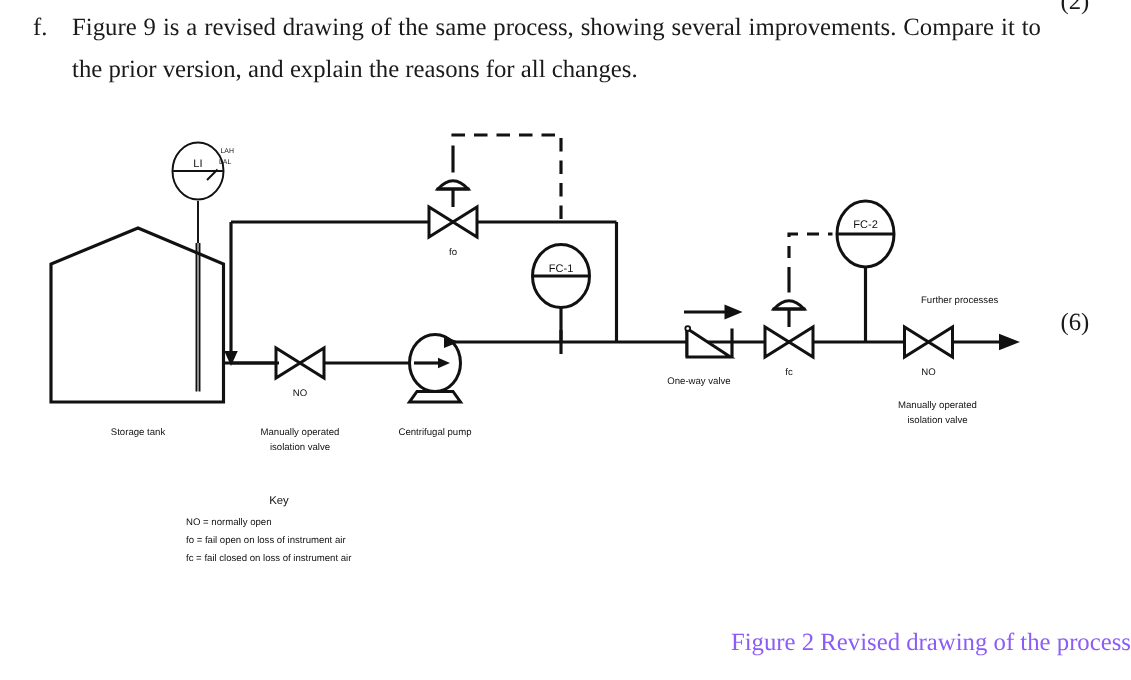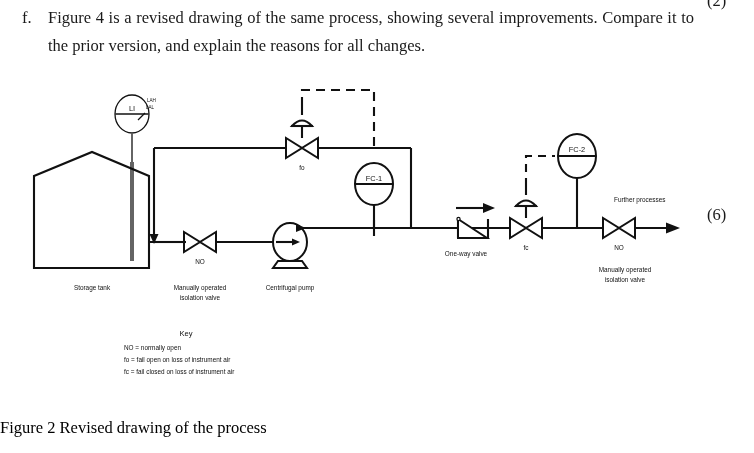--- a/index.html
+++ b/index.html
@@ -92,33 +92,33 @@
   .sh { stroke: #111111; fill: #ffffff; }
   .sh-b { stroke-width: 2.0; }
   .sh-t { stroke-width: 1.3; }
 
   
   #figure-caption {
     position: absolute;
     left: 0;
     right: 0;
     top: 418px;
-    text-align: left;
-    font-size: 16.5px;
-    font-family: "Liberation Serif", serif;
-    color: #000000;
+    text-align: right;
+    font-size: 16.5px;
+    font-family: "Liberation Serif", serif;
+    color: #8b5cf6;
   }
 </style>
 </head>
 <body>
 
 <div id="question-block">
   <div id="question-row">
     <div class="q-marker">f.</div>
-    <div class="q-text">Figure 4 is a revised drawing of the same process, showing several improvements. Compare it to the prior version, and explain the reasons for all changes.</div>
+    <div class="q-text">Figure 9 is a revised drawing of the same process, showing several improvements. Compare it to the prior version, and explain the reasons for all changes.</div>
   </div>
 </div>
 
 <div class="margin-mark" id="mark-2">(2)</div>
 <div class="margin-mark" id="mark-6">(6)</div>
 
 <div id="diagram-wrap">
 <svg id="pfd-svg" width="700" height="310" viewBox="0 0 700 310" xmlns="http://www.w3.org/2000/svg">
 
   <g>

